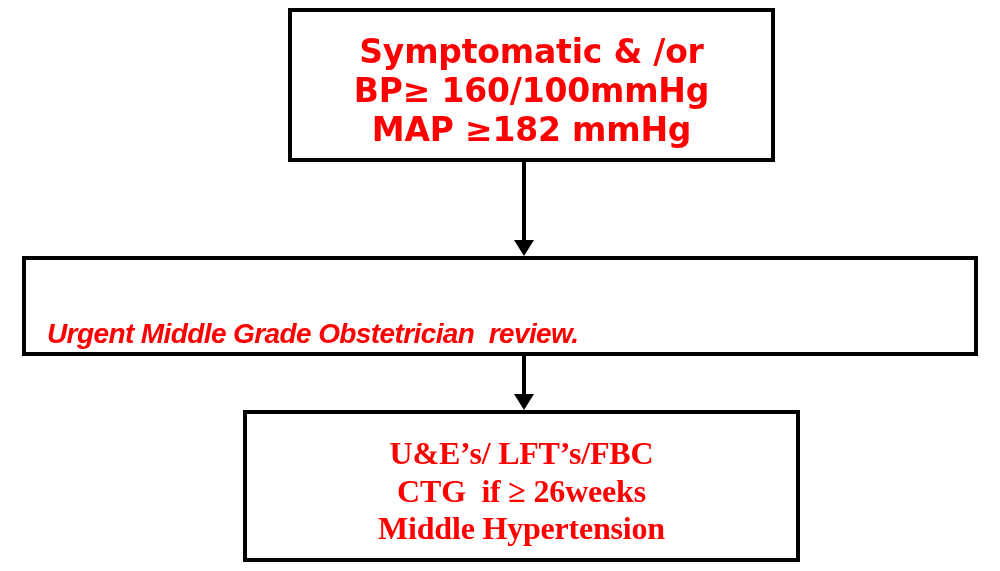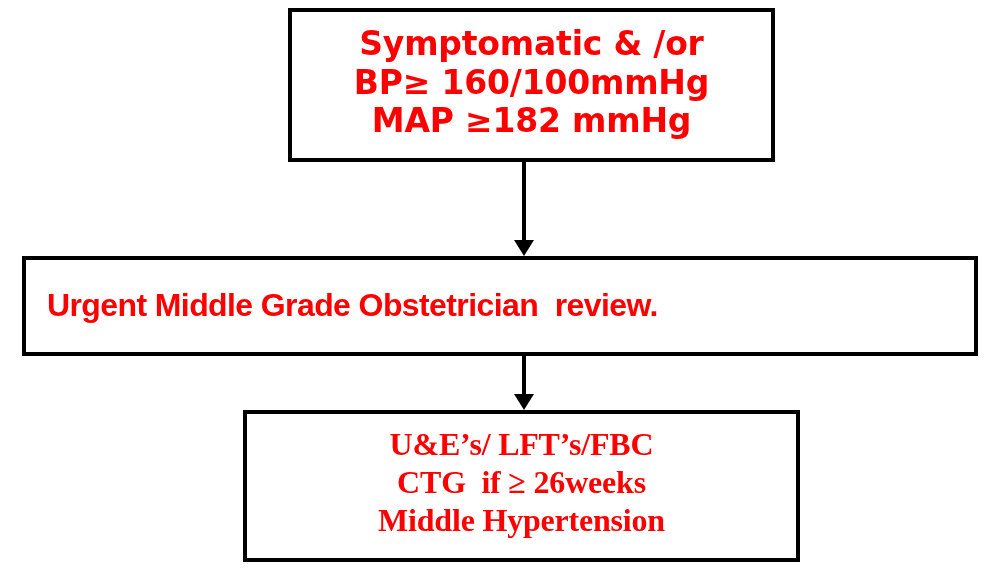--- a/index.html
+++ b/index.html
@@ -20,21 +20,21 @@
   }
 
   
   .flow-box {
     position: absolute;
     box-sizing: border-box;
     background: #FFFFFF;
     border: 4px solid #000000;
     display: flex;
     flex-direction: column;
-    justify-content: center;
+    justify-content: flex-end;
   }
   .flow-box.center { align-items: center; }
   .flow-box.left   { align-items: flex-start; }
 
   .box-line {
     color: #FF0000;
     font-weight: bold;
     white-space: pre;
     line-height: 1.18;
     letter-spacing: -0.2px;
@@ -55,24 +55,25 @@
 
   
   #box-action {
     left: 22px;
     top: 256px;
     width: 956px;
     height: 100px;
     padding: 2px 10px 2px 21px;
   }
   #box-action .box-line {
-    font-size: 32px;
+    font-size: 28px;
     text-align: left;
     font-family: "Liberation Sans", sans-serif;
     letter-spacing: -0.6px;
+    font-style: italic;
   }
 
   
   #box-investigations {
     left: 243px;
     top: 410px;
     width: 557px;
     height: 152px;
     padding: 4px 10px 10px 10px;
     font-family: Liberation Serif, serif;

